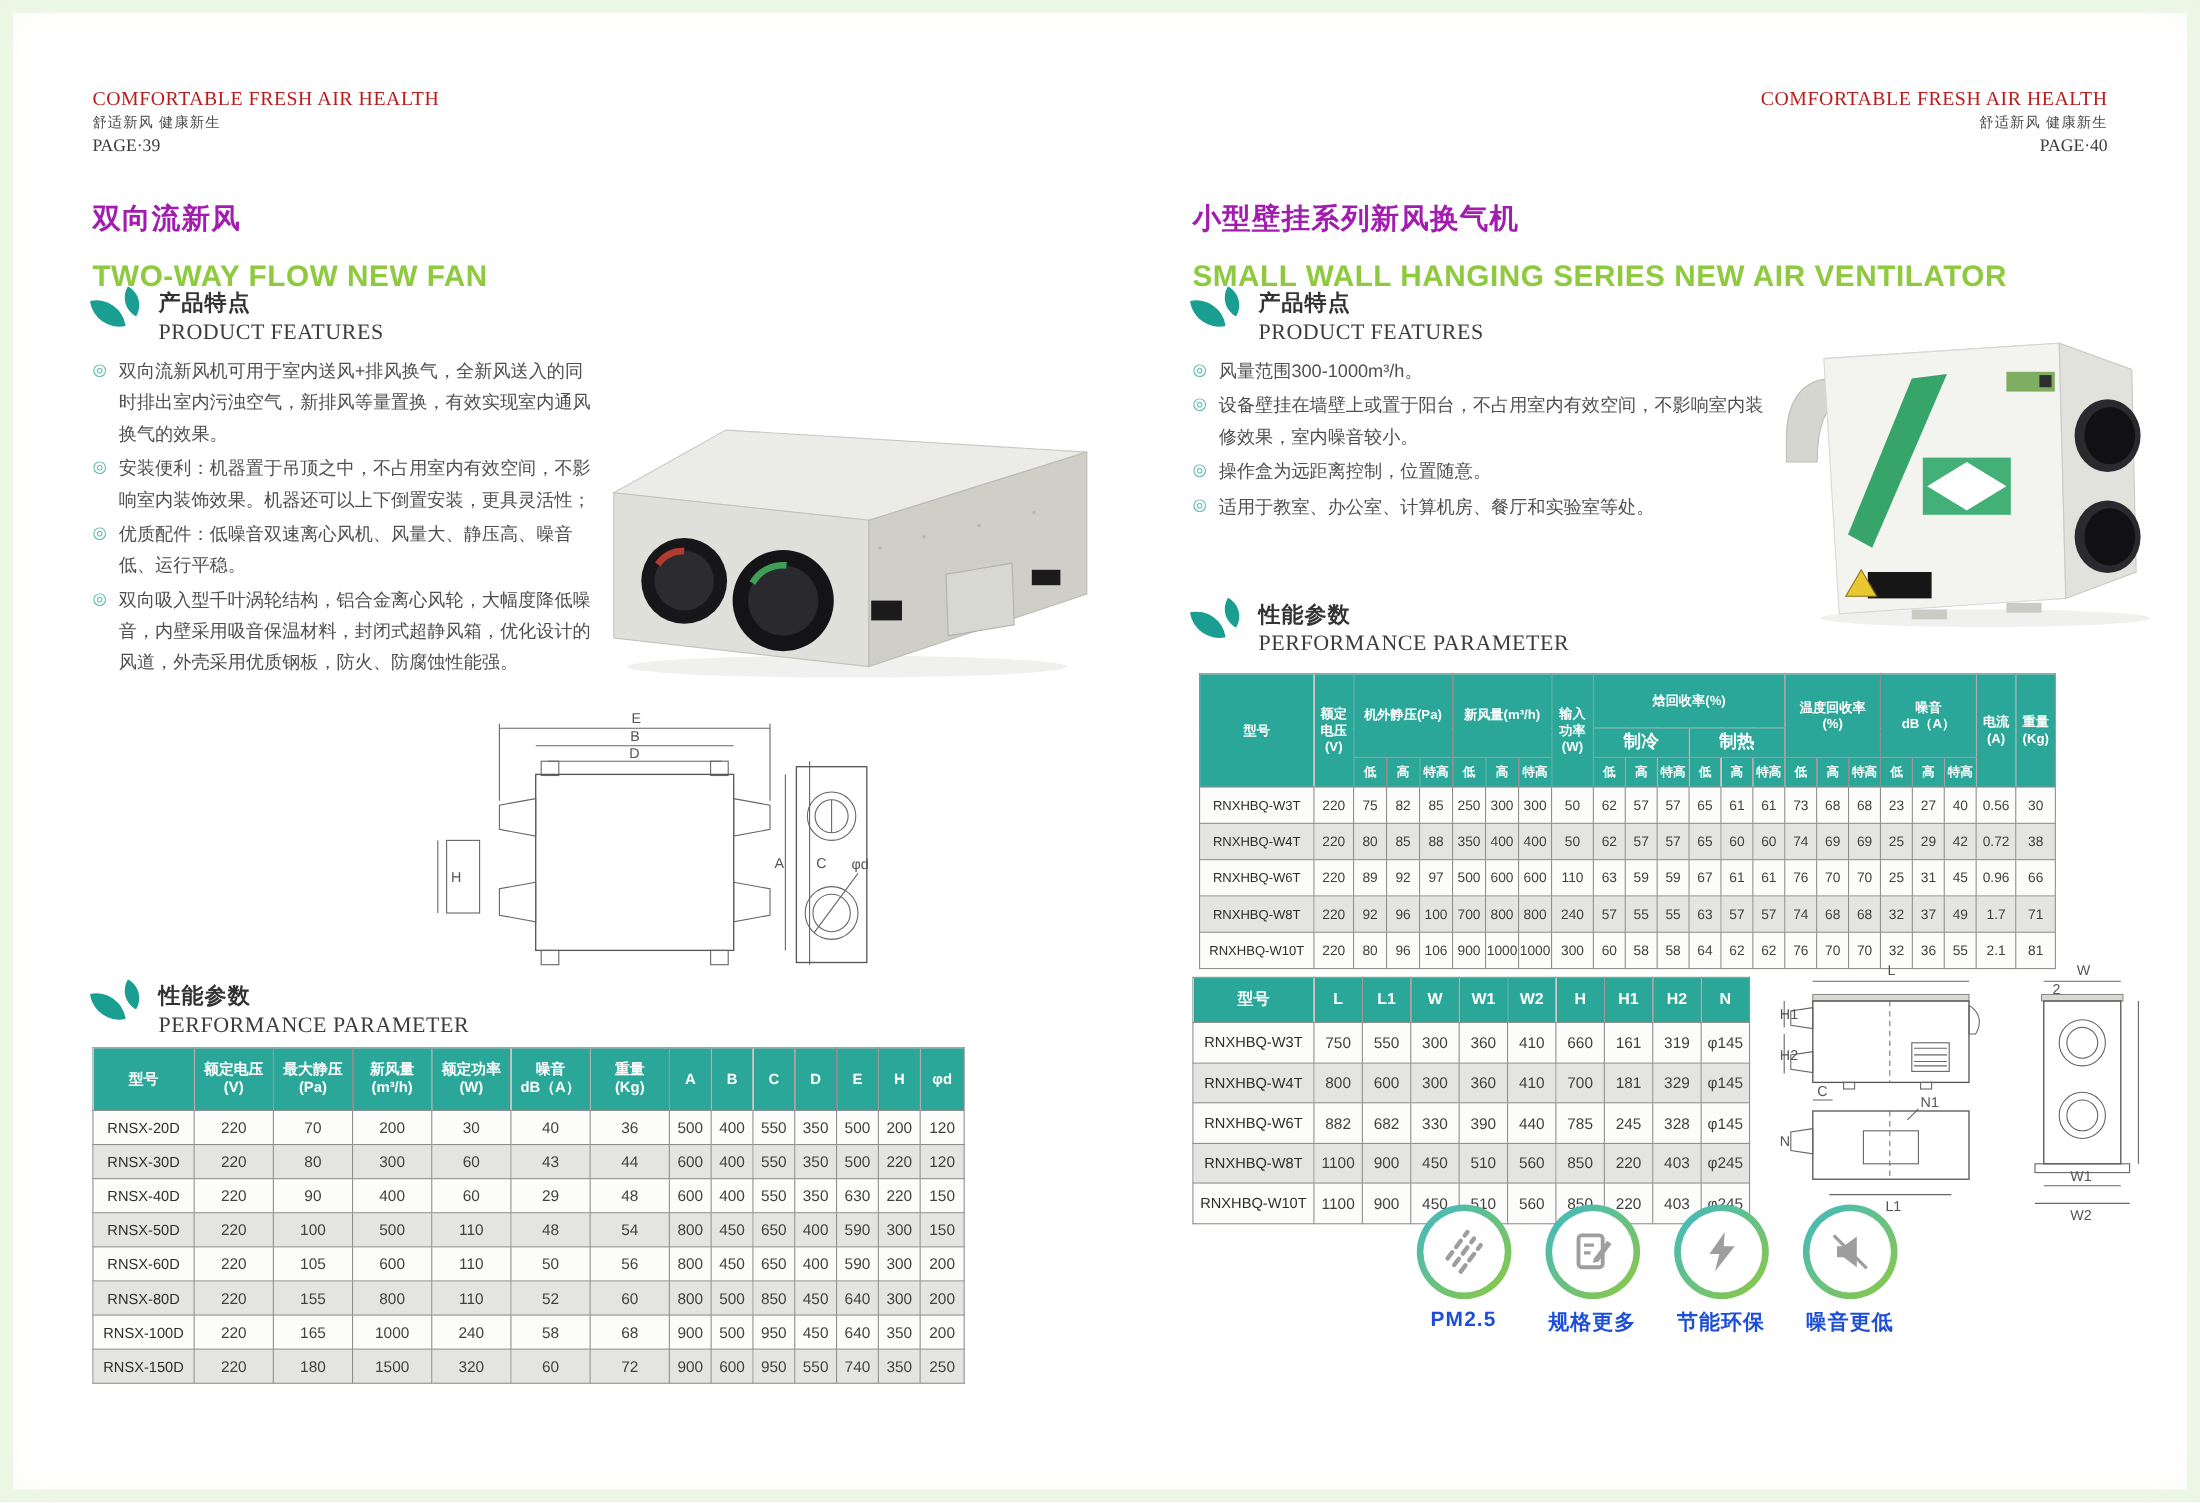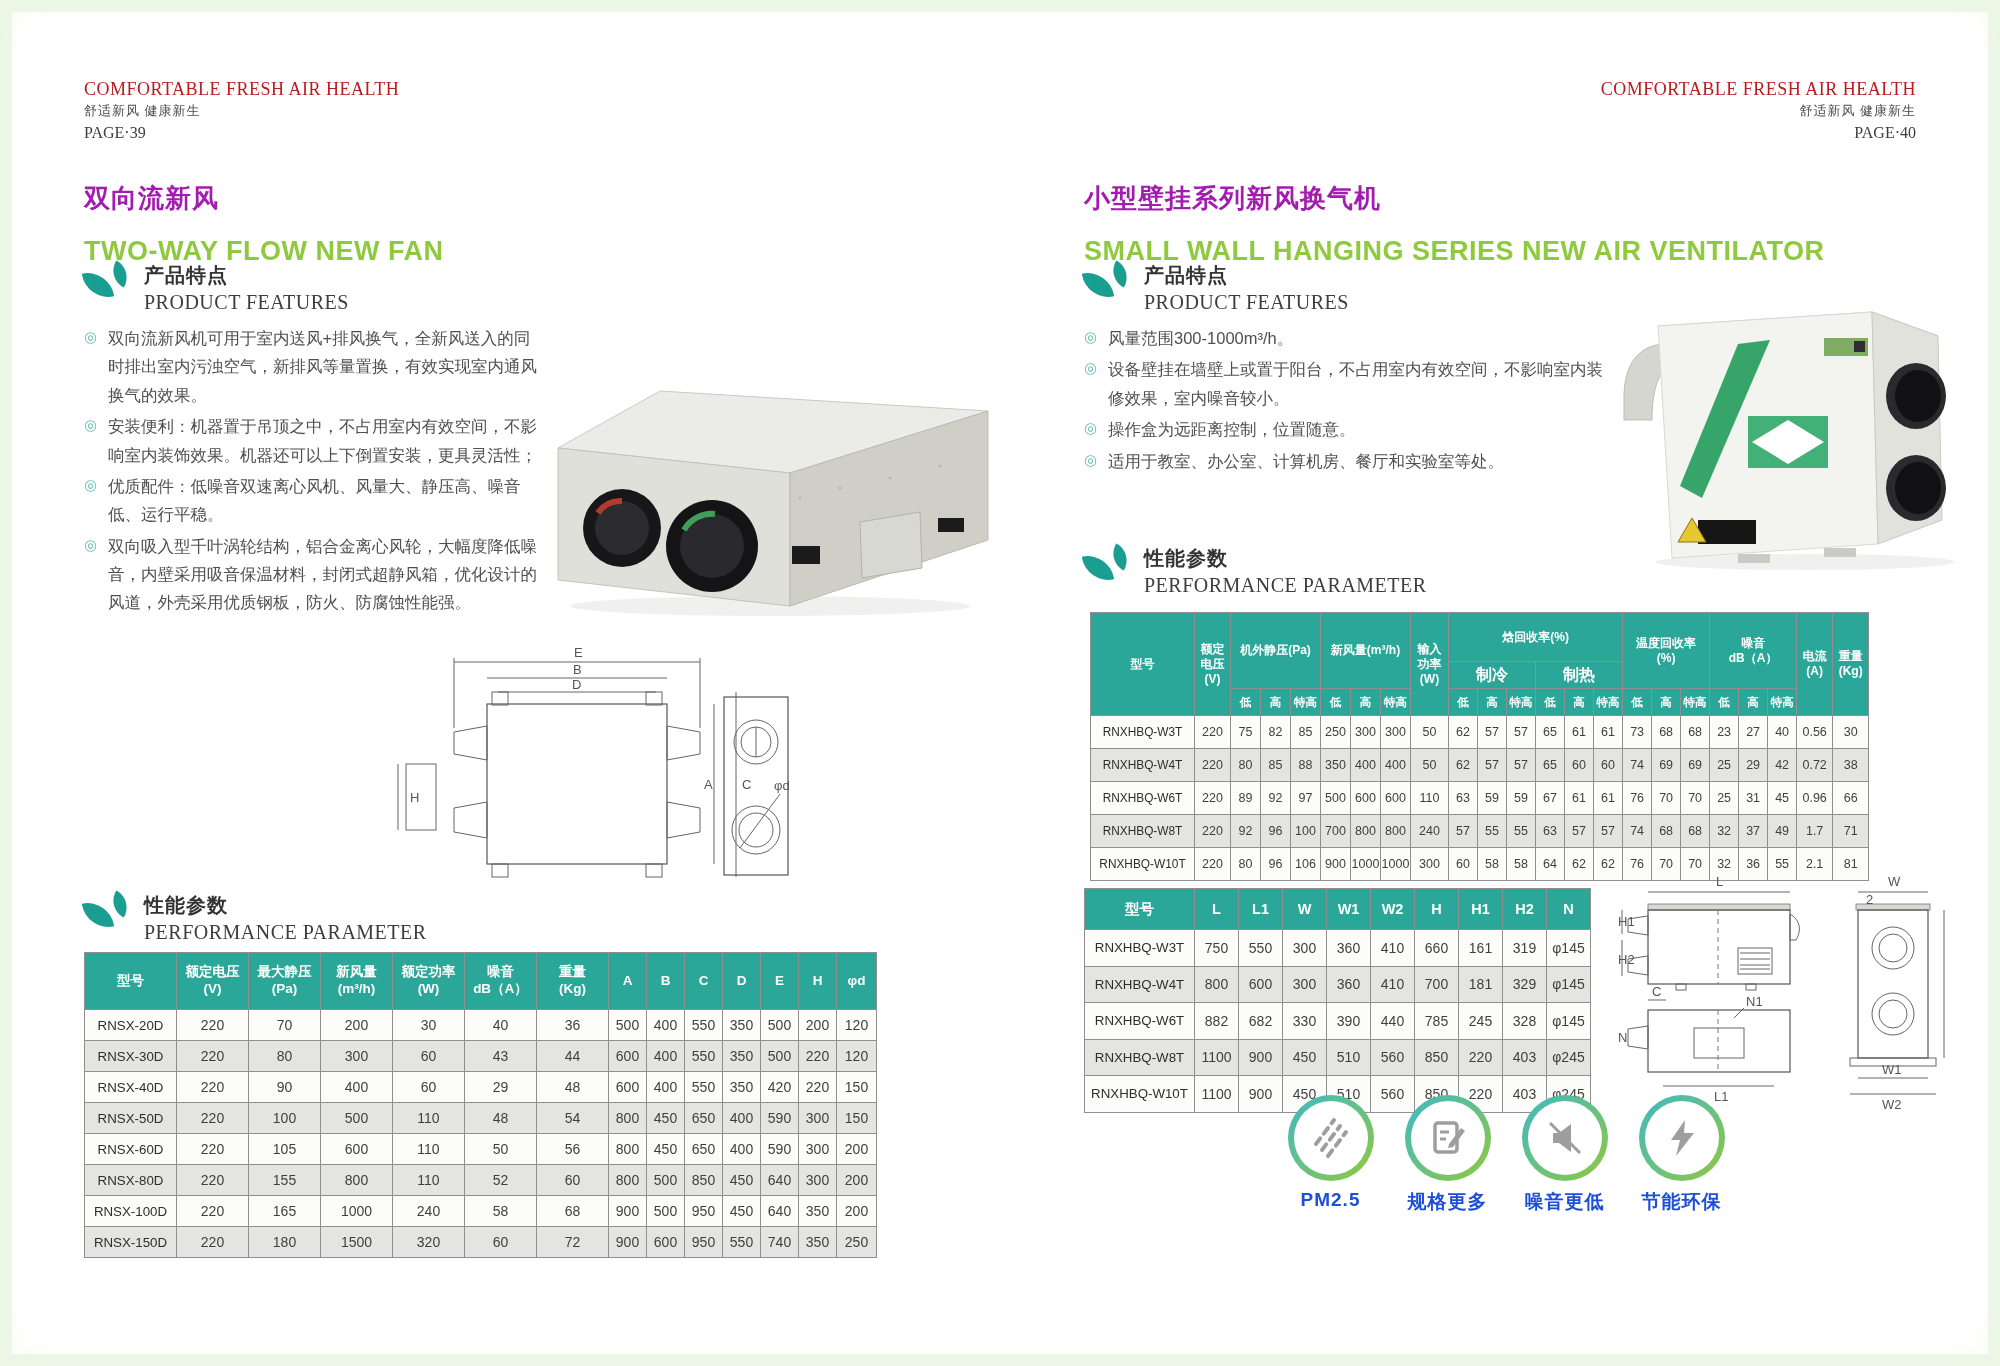--- a/index.html
+++ b/index.html
@@ -232,21 +232,21 @@
           <td>220</td>
           <td>90</td>
           <td>400</td>
           <td>60</td>
           <td>29</td>
           <td>48</td>
           <td>600</td>
           <td>400</td>
           <td>550</td>
           <td>350</td>
-          <td>420</td>
+          <td>630</td>
           <td>220</td>
           <td>150</td>
         </tr>
         <tr>
           <td class="model-cell">RNSX-50D</td>
           <td>220</td>
           <td>100</td>
           <td>500</td>
           <td>110</td>
           <td>48</td>
@@ -744,32 +744,32 @@
           <polygon points="22,27 34,11 38,14 26,30 21,31" fill="#9e9e9e"></polygon>
         </svg>
       </div>
         </div>
       <div class="icon-caption">规格更多</div>
     </div>
     <div class="icon-item">
       <div class="icon-circle">
           <div class="icon-inner">
         <svg width="42" height="42" viewBox="0 0 42 42">
+          <polygon points="24,3 10,23 19,23 15,39 33,16 23,16" fill="#9e9e9e"></polygon>
+        </svg>
+      </div>
+        </div>
+      <div class="icon-caption">节能环保</div>
+    </div>
+    <div class="icon-item">
+      <div class="icon-circle">
+          <div class="icon-inner">
+        <svg width="42" height="42" viewBox="0 0 42 42">
           <polygon points="9,16 15,16 27,7 27,35 15,26 9,26" fill="#9e9e9e"></polygon>
           <line x1="6" y1="6" x2="36" y2="36" stroke="#9e9e9e" stroke-width="3"></line>
         </svg>
       </div>
         </div>
       <div class="icon-caption">噪音更低</div>
     </div>
-    <div class="icon-item">
-      <div class="icon-circle">
-          <div class="icon-inner">
-        <svg width="42" height="42" viewBox="0 0 42 42">
-          <polygon points="24,3 10,23 19,23 15,39 33,16 23,16" fill="#9e9e9e"></polygon>
-        </svg>
-      </div>
-        </div>
-      <div class="icon-caption">节能环保</div>
-    </div>
   </div>
 
 </div>
 
 </body></html>

